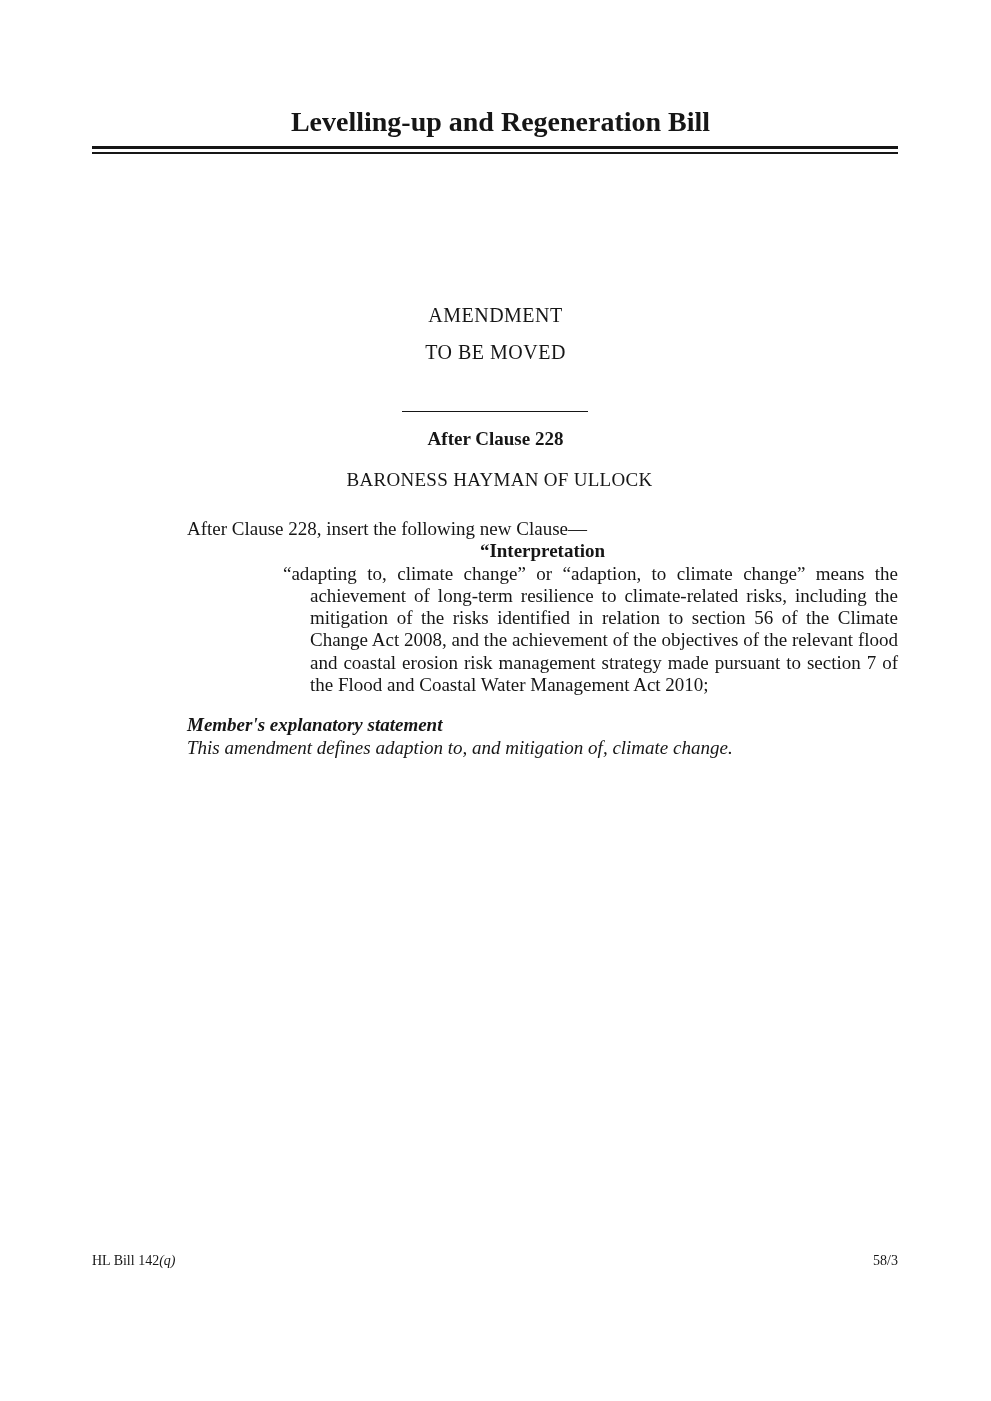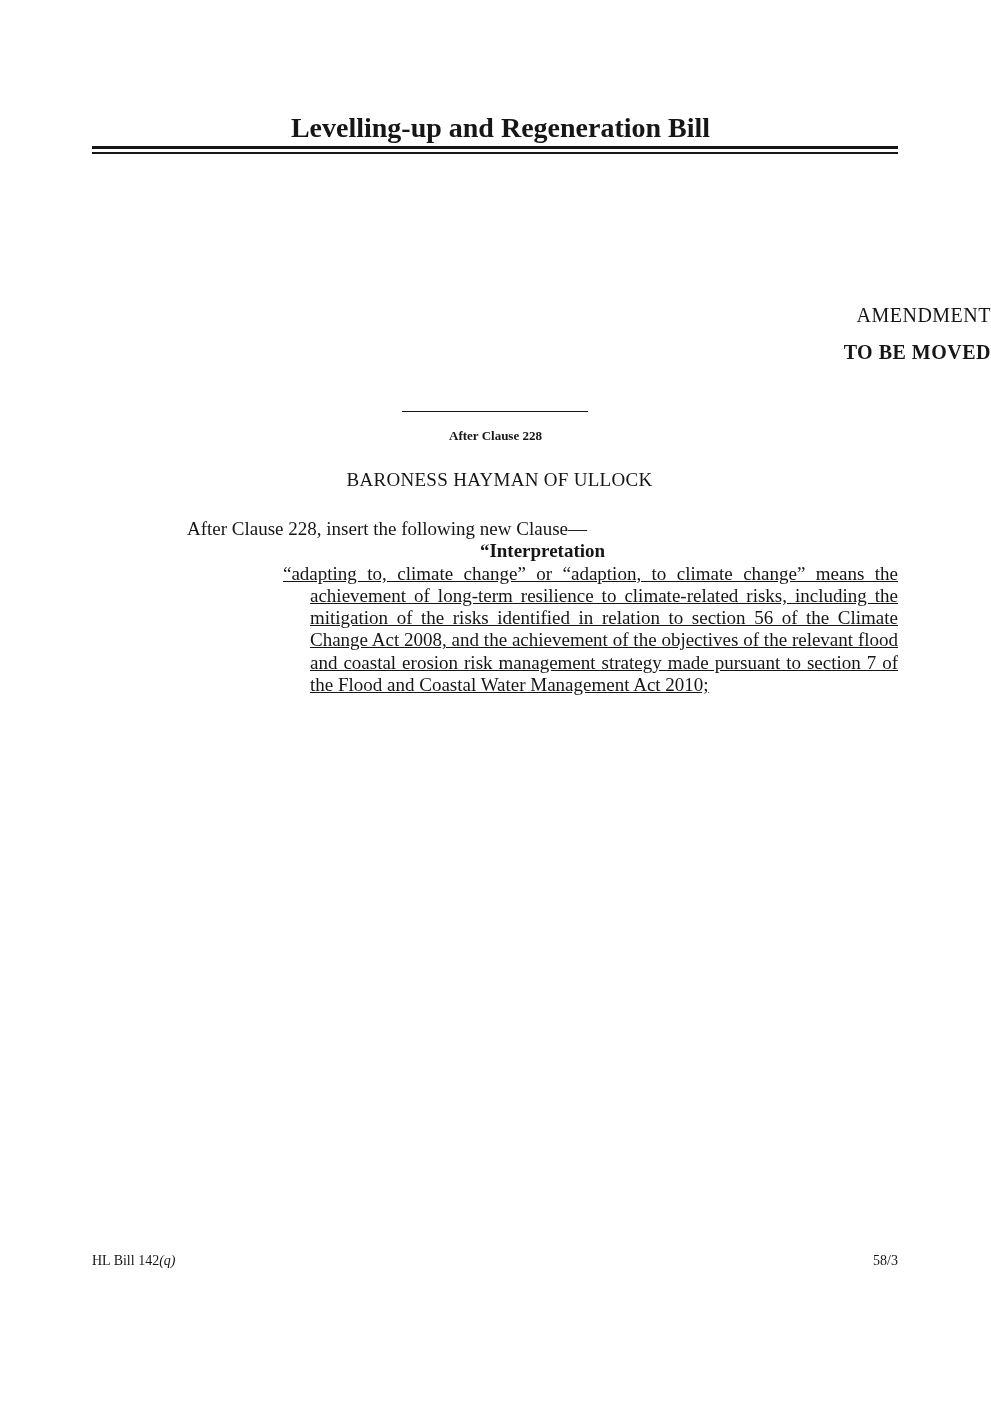--- a/index.html
+++ b/index.html
@@ -15,64 +15,64 @@
     color: #161616;
     font-family: "Liberation Serif", "DejaVu Serif", serif;
     overflow: hidden;
   }
   
   .bill-title {
     position: absolute;
     top: 103px;
     left: 10px;
     right: 0;
-    margin: 8px;
+    margin: 2px;
     text-align: center;
     font-size: 28px;
     font-weight: bold;
     line-height: 1.2;
   }
   .double-rule {
     position: absolute;
     top: 146px;
     left: 92px;
     right: 93px;
     height: 2.5px;
     border-top: 3px solid #161616;
     border-bottom: 2px solid #161616;
   }
   
   .amendment-line {
     position: absolute;
     left: 0;
     right: 0;
     margin: 0;
-    text-align: right;
+    text-align: center;
     font-size: 20px;
     letter-spacing: 0.5px;
     line-height: 1;
   }
   .amendment-line.l1 { top: 305px; }
-  .amendment-line.l2 { top: 342px; font-weight: bold; }
+  .amendment-line.l2 { top: 342px; }
   .amendment-line.l3 { top: 380px; }
   .report-underline {
     position: absolute;
     top: 411px;
     left: 402px;
     width: 186px;
     border-top: 1.5px solid #161616;
   }
   .clause-heading {
     position: absolute;
     top: 429px;
     left: 0;
     right: 0;
     margin: 0;
     text-align: center;
-    font-size: 13px;
+    font-size: 19px;
     font-weight: bold;
     line-height: 1;
   }
   .sponsor {
     position: absolute;
     top: 470px;
     left: 8px;
     right: 0;
     margin: 0;
     text-align: center;
@@ -99,21 +99,20 @@
   }
   .clause-intro {
     margin-left: 62px;
     margin-bottom: 8px;
   }
   .definition {
     padding-left: 123px;
     text-indent: -27px;
     text-align: justify;
     margin-bottom: 2px;
-    text-decoration: underline;
   }
   .explanatory {
     margin-top: 18px;
     font-style: italic;
   }
   .explanatory-heading { font-weight: bold; }
   
   .page-footer {
     position: absolute;
     top: 1253px;
@@ -140,20 +139,24 @@
 
   <p class="clause-heading">After Clause 228</p>
 
   <p class="sponsor">BARONESS HAYMAN OF ULLOCK</p>
 
   <div class="body-block">
     <p class="instruction">After Clause 228, insert the following new Clause—</p>
     <p class="clause-title">“Interpretation</p>
     <p class="definition">“adapting to, climate change” or “adaption, to climate change” means the achievement of long-term resilience to climate-related risks, including the mitigation of the risks identified in relation to section 56 of the Climate Change Act 2008, and the achievement of the objectives of the relevant flood and coastal erosion risk management strategy made pursuant to section 7 of the Flood and Coastal Water Management Act 2010;</p>
 
+    <div class="explanatory">
+      <p class="explanatory-heading">Member's explanatory statement</p>
+      <p class="explanatory-text">This amendment defines adaption to, and mitigation of, climate change.</p>
+    </div>
   </div>
 
   <div class="page-footer">
     <div class="footer-left">
       <span>HL Bill 142</span><span class="bill-suffix">(q)</span>
     </div>
     <div class="footer-right">58/3</div>
   </div>
 
 </div>

